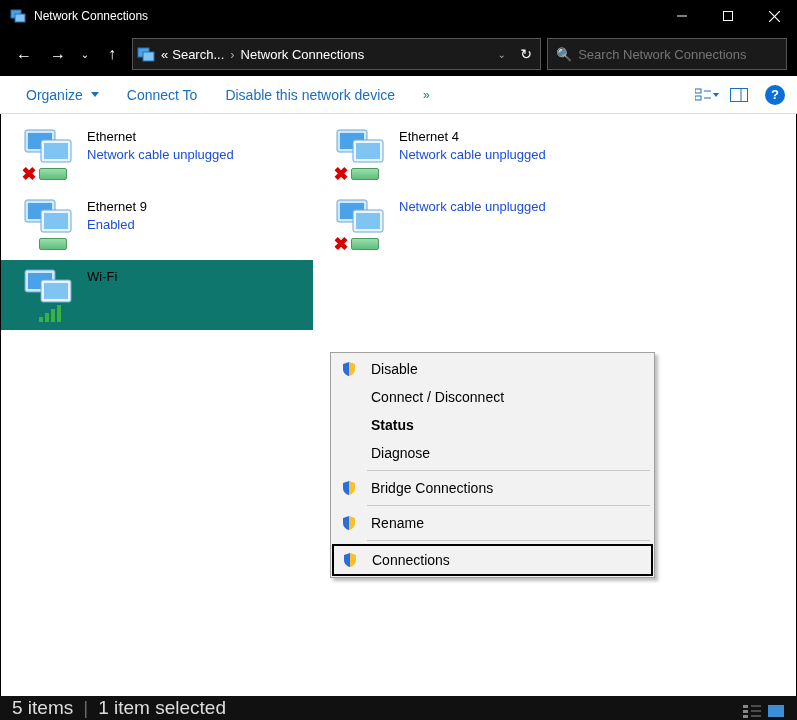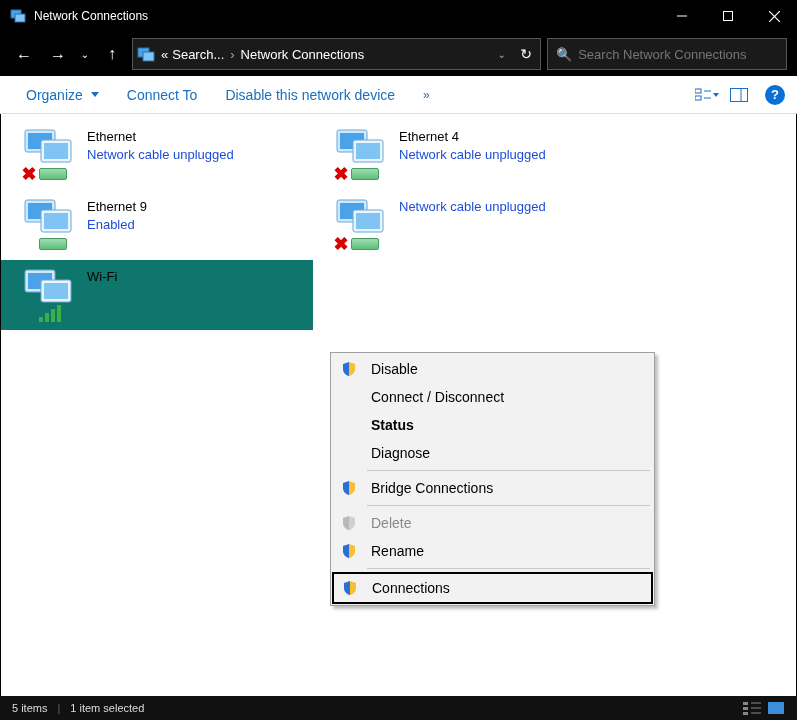--- a/index.html
+++ b/index.html
@@ -59,21 +59,21 @@
 .context-menu { position:absolute; left:330px; top:328px; width:325px; background:#f2f2f2; border:1px solid #a0a0a0; box-shadow:3px 3px 3px rgba(0,0,0,0.25); font-size:14px; color:#000; padding:2px;margin-top:24px; }
 .context-menu .cm-item { height:28px; display:flex; align-items:center; padding-left:8px; position:relative; }
 .context-menu .cm-item .shield { width:16px; height:16px; margin-right:14px; flex-shrink:0; }
 .context-menu .cm-item .noicon { width:16px; margin-right:14px; flex-shrink:0; }
 .context-menu .cm-item.bold .label { font-weight:600; }
 .context-menu .cm-item.disabled { color:#888; }
 .context-menu .cm-item.highlight { border:2px solid #000; margin:0 -1px -1px -1px; height:32px; }
 .context-menu .cm-sep { height:1px; background:#c8c8c8; margin:3px 2px 3px 34px; }
 
 
-.statusbar { position:absolute; left:0; right:0; bottom:0; height:24px; background:#111; color:#ddd; font-size:11px; display:flex; align-items:center; padding:0 12px; }
+.statusbar { position:absolute; left:0; right:0; bottom:0; height:24px; background:#111; color:#ddd; font-size:19px; display:flex; align-items:center; padding:0 12px; }
 .statusbar .sep { margin:0 10px; color:#666; }
 .statusbar .spacer { flex:1; }
 .statusbar .sb-icon { width:18px; height:14px; margin-left:6px; }
 
 
 .tri-down::after { content:""; display:inline-block; border-left:4px solid transparent; border-right:4px solid transparent; border-top:5px solid #1a6fbf; margin-left:4px; vertical-align:middle; }
 .tri-down-sm::after { content:""; display:inline-block; border-left:3px solid transparent; border-right:3px solid transparent; border-top:4px solid #1a6fbf; margin-left:2px; vertical-align:middle; }
 </style>
 </head>
 <body>
@@ -270,27 +270,20 @@
     </div>
     <div class="cm-sep"></div>
     <div class="cm-item">
       <span class="shield"><svg width="16" height="16" viewBox="0 0 16 16">
           <path d="M8 1 L14 3 V8 C14 12 11 14.5 8 15 V1 Z" fill="#f8c030"></path>
           <path d="M8 1 L2 3 V8 C2 12 5 14.5 8 15 V1 Z" fill="#2a6fd8"></path>
         </svg></span>
       <span class="label">Bridge Connections</span>
     </div>
     <div class="cm-sep"></div>
-    <div class="cm-item disabled">
-      <span class="shield"><svg width="16" height="16" viewBox="0 0 16 16">
-          <path d="M8 1 L14 3 V8 C14 12 11 14.5 8 15 V1 Z" fill="#d0d0d0"></path>
-          <path d="M8 1 L2 3 V8 C2 12 5 14.5 8 15 V1 Z" fill="#b8b8b8"></path>
-        </svg></span>
-      <span class="label">Delete</span>
-    </div>
     <div class="cm-item">
       <span class="shield"><svg width="16" height="16" viewBox="0 0 16 16">
           <path d="M8 1 L14 3 V8 C14 12 11 14.5 8 15 V1 Z" fill="#f8c030"></path>
           <path d="M8 1 L2 3 V8 C2 12 5 14.5 8 15 V1 Z" fill="#2a6fd8"></path>
         </svg></span>
       <span class="label">Rename</span>
     </div>
     <div class="cm-sep"></div>
     <div class="cm-item highlight">
       <span class="shield"><svg width="16" height="16" viewBox="0 0 16 16">

